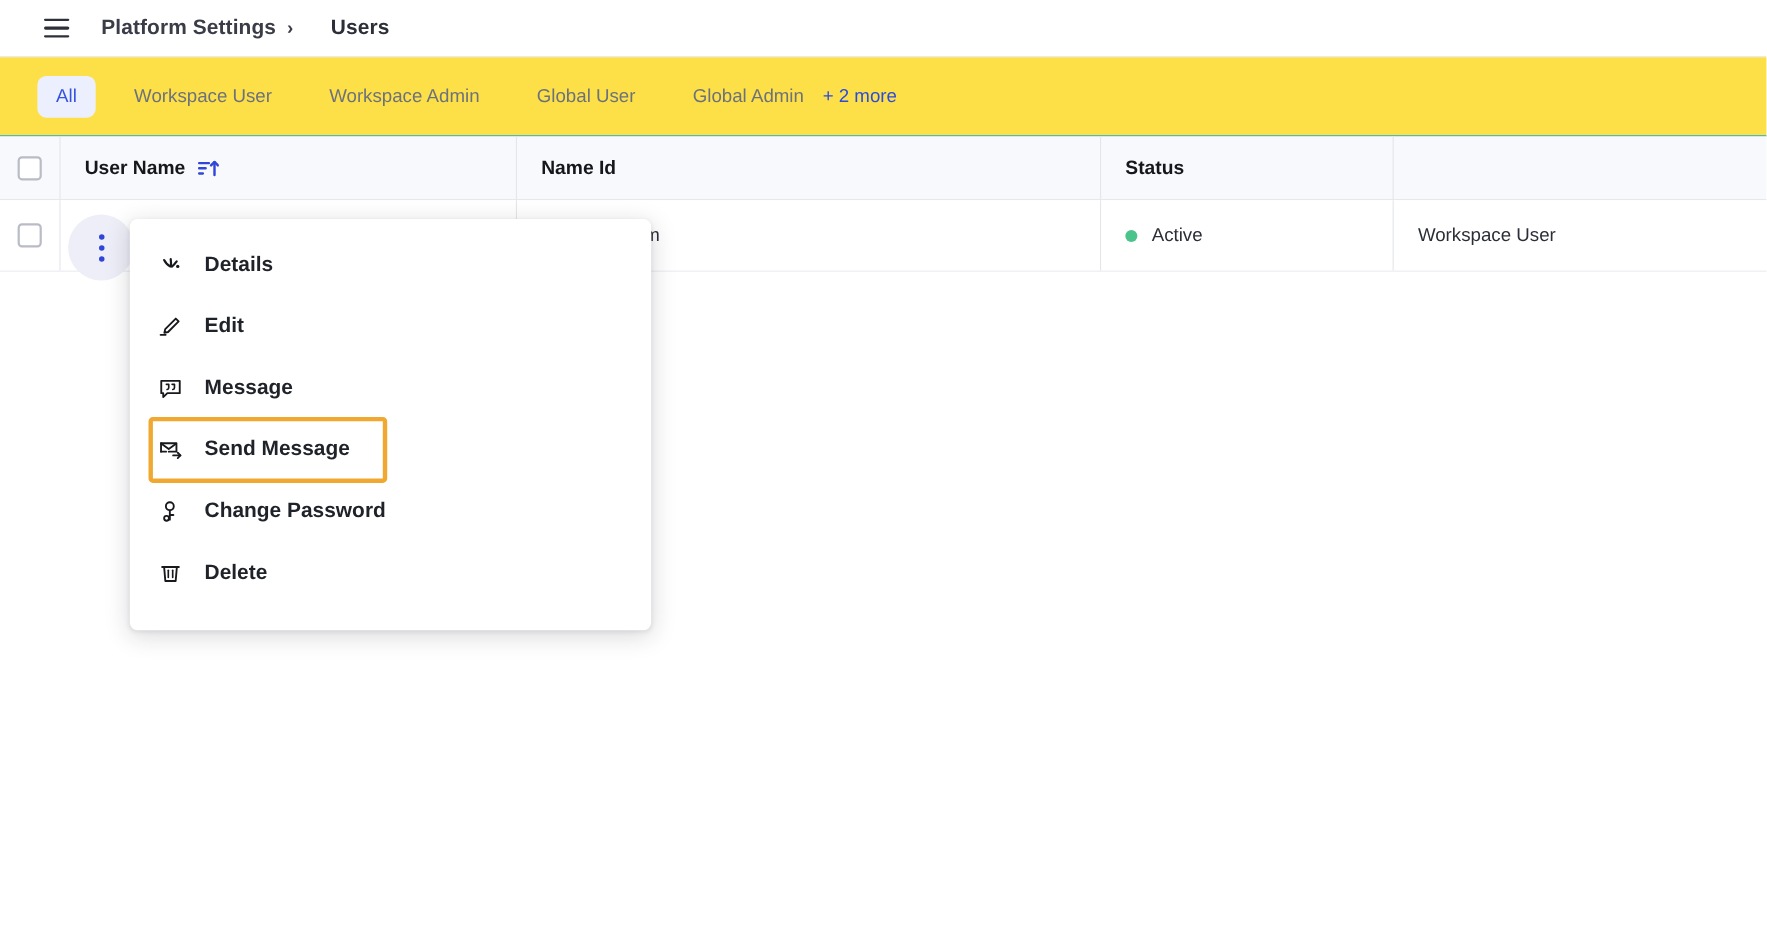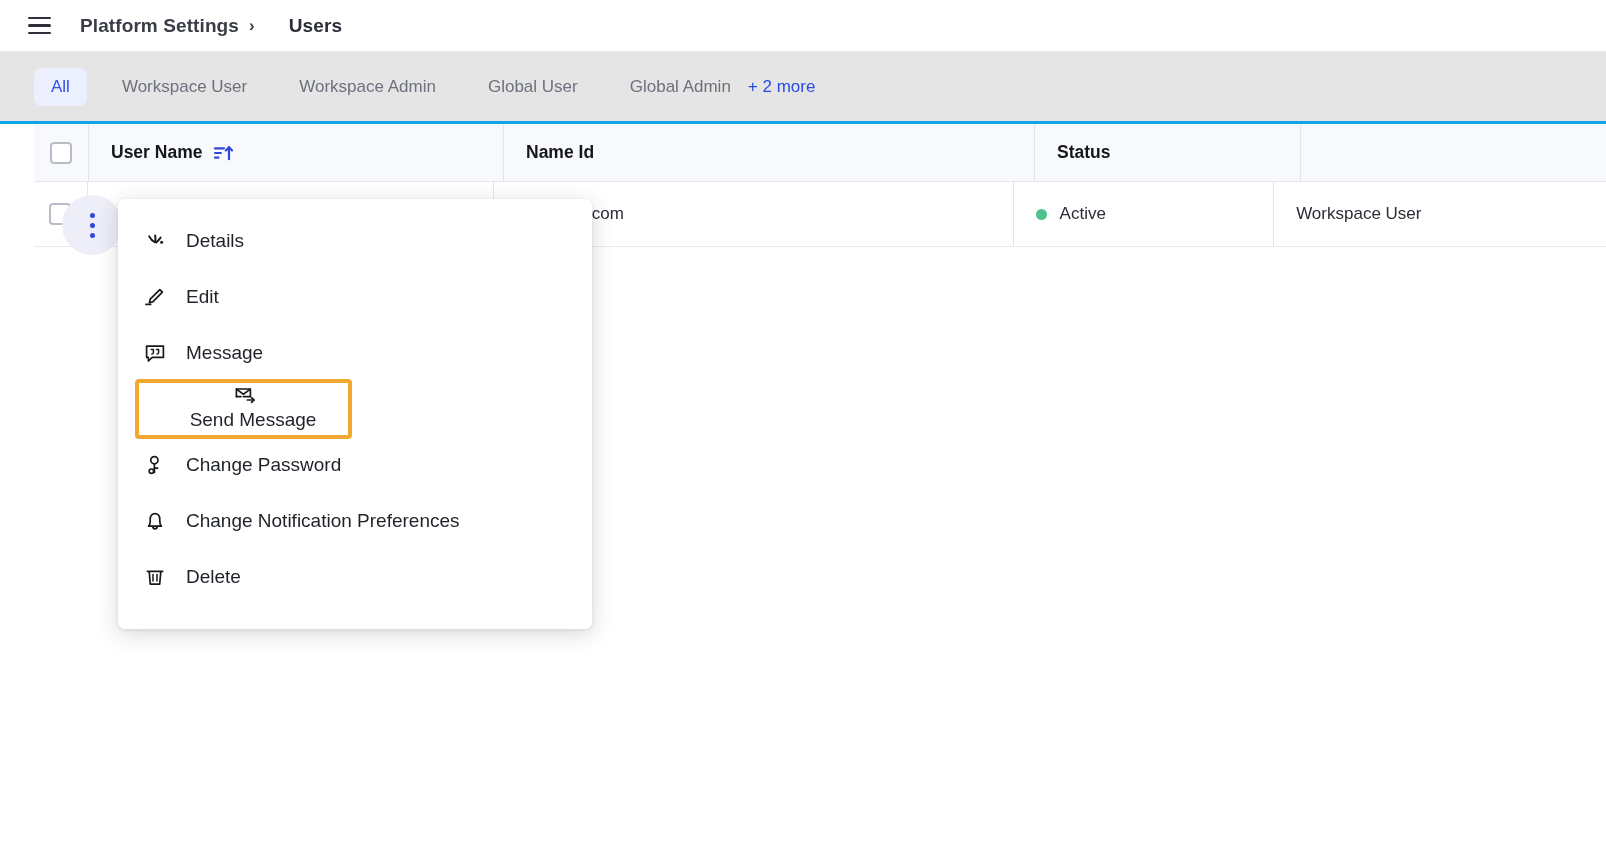--- a/index.html
+++ b/index.html
@@ -11,21 +11,21 @@
     color: #1b1d22;
     overflow: hidden;
   }
   .app { position: relative; width: 1606px; height: 842px; background:#fff; }
 
   
   .topbar {
     height: 52px;
     display: flex;
     align-items: center;
-    padding-left: 22px;
+    padding-left: 34px;
     border-bottom: 1px solid #e7e8ec;
     background: #fff;
   }
   .hamburger {
     width: 34px; height: 34px;
     display: flex; flex-direction: column; justify-content: center;
     align-items: center; gap: 5px;
     cursor: pointer;
     flex: 0 0 auto;
   }
@@ -45,22 +45,22 @@
   }
   .crumb-last { color: #2c2f38; margin-left: 24px; }
 
   
   .tabbar {
     height: 72px;
     display: flex;
     align-items: center;
     padding-left: 34px;
     gap: 0px;
-    border-bottom: 3px solid #0ea5e9;
-    background: #e5e5e5;
+    border-bottom: 1px solid #0ea5e9;
+    background: #fde047;
   }
   .tab {
     font-size: 17px;
     color: #6d717c;
     padding: 9px 17px;
     border-radius: 8px;
     cursor: pointer;
     white-space: nowrap;
   }
   .tab + .tab { margin-left: 18px; }
@@ -70,21 +70,21 @@
     font-weight: 400;
   }
   .more-link {
     font-size: 17px;
     color: #2a4ae0;
     cursor: pointer;
     white-space: nowrap;
   }
 
   
-  .table { width: 1606px; padding-left: 34px; }
+  .table { width: 1606px; }
   .thead {
     display: flex;
     height: 58px;
     background: #f8f9fc;
     border-bottom: 1px solid #e4e6ec;
   }
   .trow {
     display: flex;
     height: 65px;
     background: #fff;
@@ -149,41 +149,41 @@
     padding: 14px 0 24px 0;
     z-index: 30;
   }
   .ctx-item {
     display: flex;
     align-items: center;
     height: 56px;
     padding-left: 22px;
     cursor: pointer;
     position: relative;
+    font-weight: bold;
   }
   .ctx-icon {
     width: 30px; height: 28px;
     display: flex; align-items: center; justify-content: center;
     flex: 0 0 auto;
     color: #1b1d22;
   }
   .ctx-label {
     margin-left: 16px;
     font-size: 19px;
     color: #1f2228;
     white-space: nowrap;
   }
   .ctx-item.highlight {
     outline: 4px solid #f0a830;
     outline-offset: -2px;
     border-radius: 2px;
     width: 213px;
     margin-left: 19px;
     padding-left: 3px;
-    flex-direction: column;
   }
   .ctx-item.highlight .ctx-label { margin-left: 16px; }
 
   svg { display: block; }
 </style>
 </head>
 <body>
 
 <div class="app">
 
@@ -307,29 +307,20 @@
         <svg width="24" height="24" viewBox="0 0 24 24" fill="none">
           <circle cx="11.4" cy="7.2" r="3.6" stroke="#18191d" stroke-width="1.7"></circle>
           <path d="M11.4 11.4V19.4" stroke="#18191d" stroke-width="1.7" stroke-linecap="round"></path>
           <path d="M11.4 15.2H14.6" stroke="#18191d" stroke-width="1.7" stroke-linecap="round"></path>
           <circle cx="8.4" cy="18.2" r="2.2" stroke="#18191d" stroke-width="1.7"></circle>
         </svg>
       </span>
       <span class="ctx-label">Change Password</span>
     </div>
 
-    <div class="ctx-item">
-      <span class="ctx-icon">
-        <svg width="24" height="24" viewBox="0 0 24 24" fill="none">
-          <path d="M5.6 17.2C5.6 17.2 7.2 15.8 7.2 12.2V10.2C7.2 6.9 9.3 4.6 12 4.6C14.7 4.6 16.8 6.9 16.8 10.2V12.2C16.8 15.8 18.4 17.2 18.4 17.2H5.6Z" stroke="#18191d" stroke-width="1.7" stroke-linejoin="round"></path>
-          <path d="M9.8 17.6C9.8 18.9 10.8 19.9 12 19.9C13.2 19.9 14.2 18.9 14.2 17.6" stroke="#18191d" stroke-width="1.7" stroke-linecap="round"></path>
-        </svg>
-      </span>
-      <span class="ctx-label">Change Notification Preferences</span>
-    </div>
 
     <div class="ctx-item">
       <span class="ctx-icon">
         <svg width="24" height="24" viewBox="0 0 24 24" fill="none">
           <path d="M4.4 6.4H19.6" stroke="#18191d" stroke-width="1.7" stroke-linecap="round"></path>
           <path d="M6.2 6.4L7.3 19.2H16.7L17.8 6.4" stroke="#18191d" stroke-width="1.7" stroke-linejoin="round"></path>
           <path d="M10 9.4V16" stroke="#18191d" stroke-width="1.5" stroke-linecap="round"></path>
           <path d="M14 9.4V16" stroke="#18191d" stroke-width="1.5" stroke-linecap="round"></path>
         </svg>
       </span>

